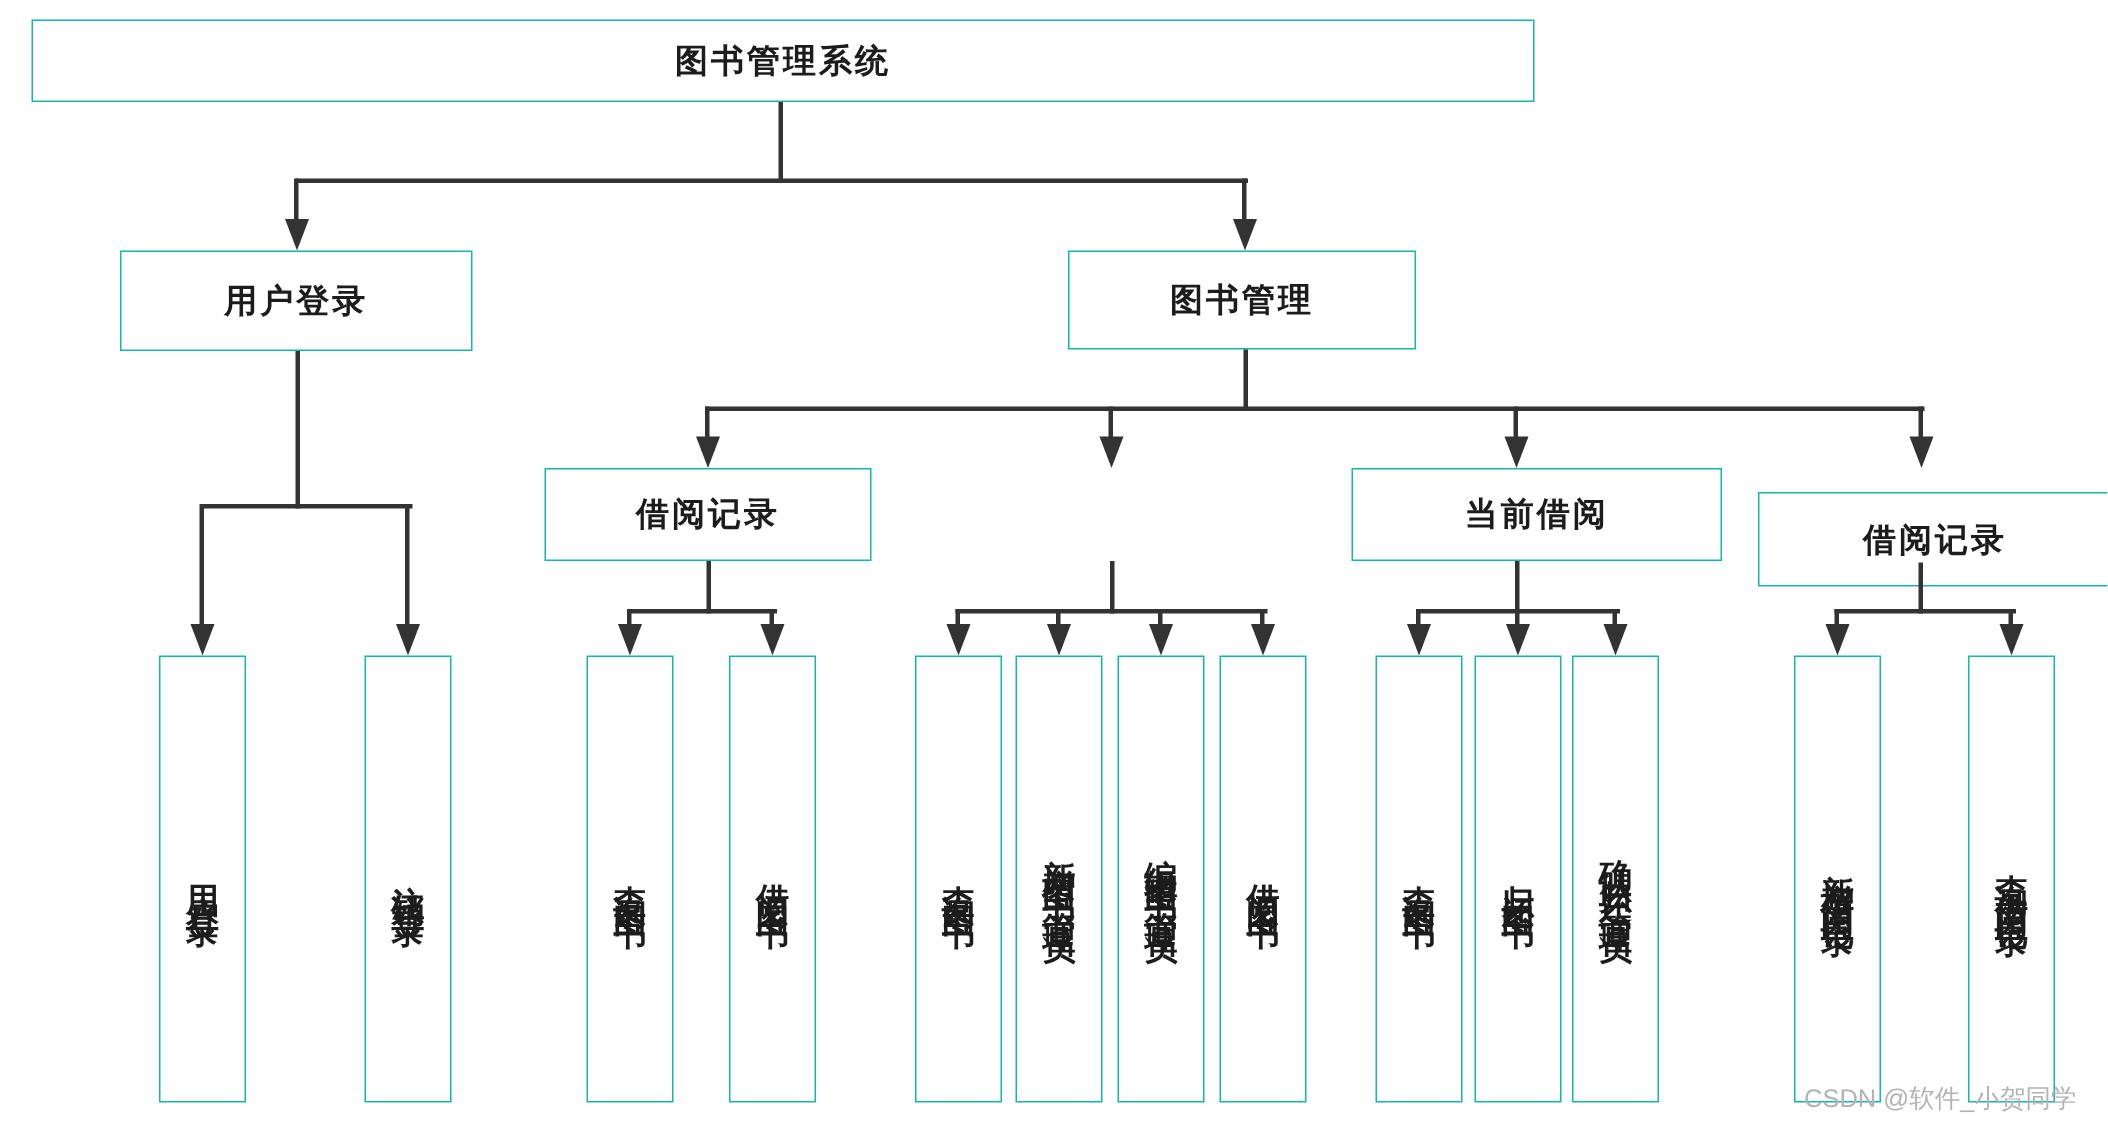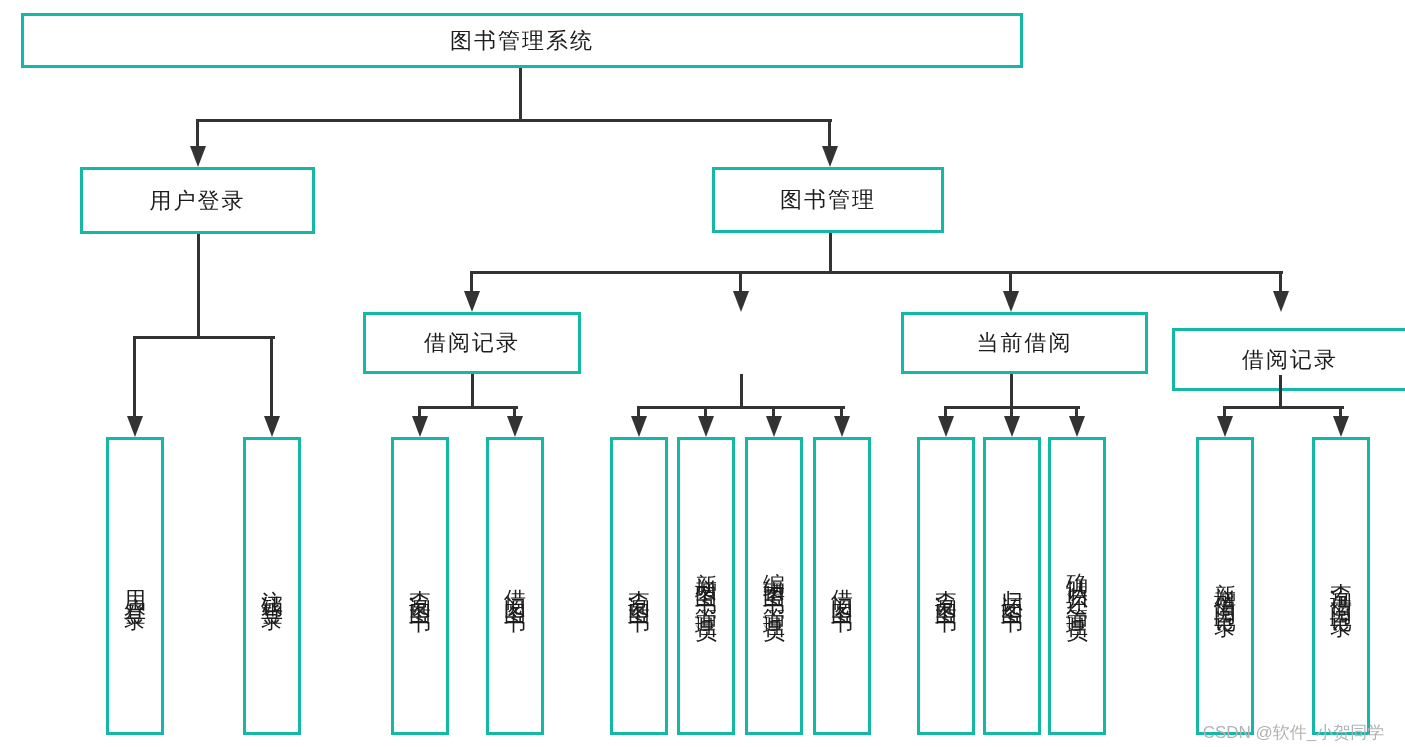--- a/index.html
+++ b/index.html
@@ -2,22 +2,22 @@
 <html><head>
 <meta charset="utf-8">
 <style>
   * { margin:0; padding:0; box-sizing:border-box; }
   html,body { background:#ffffff; }
   .canvas {
     position:relative; width:1405px; height:747px; background:#ffffff;
     font-family:"Liberation Sans", sans-serif; overflow:hidden;
   }
   .node {
-    position:absolute; background:#ffffff; border:3px solid #14b8a6;
-    color:#1c1c1c; display:flex; align-items:center; justify-content:center;
+    position:absolute; background:#ffffff; border:1px solid #14b8a6;
+    color:#1c1c1c; display:flex; align-items:center; justify-content:center;font-weight:bold;
   }
   .hnode { font-size:22px; letter-spacing:2px; }
   .vnode {
     writing-mode:vertical-rl; text-orientation:mixed;
     font-size:22px; letter-spacing:7px; line-height:1;
   }
   .hline { position:absolute; height:3px; background:#333333; }
   .vline { position:absolute; width:3px;  background:#333333; }
   .arrow {
     position:absolute; width:0; height:0;

